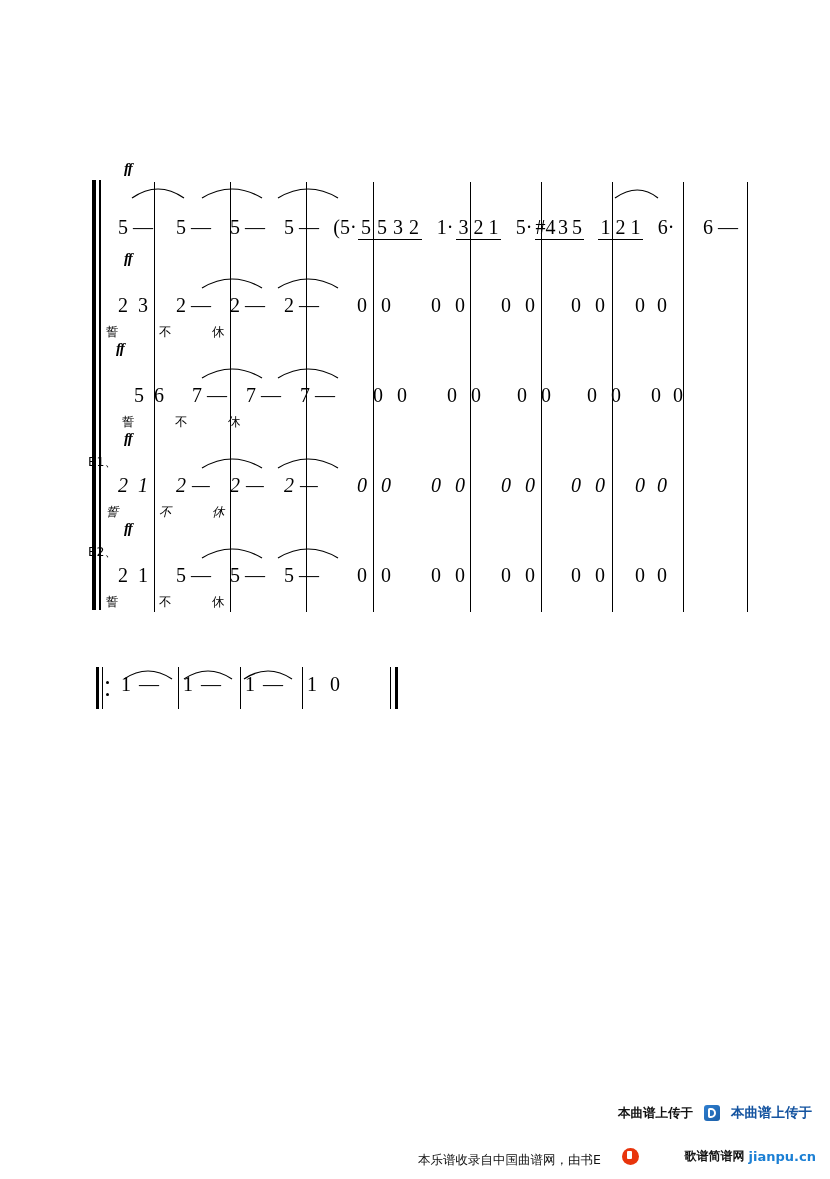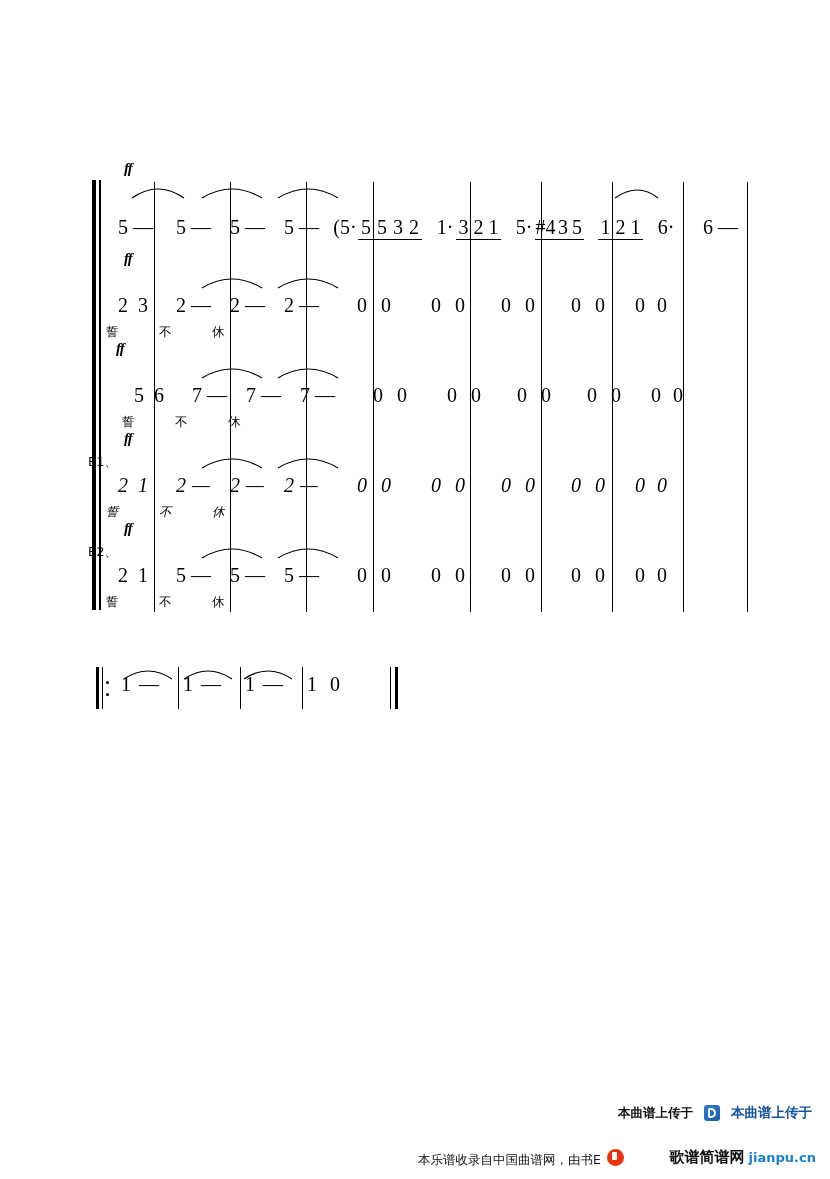--- a/index.html
+++ b/index.html
@@ -218,21 +218,21 @@
   .bottom-brand {
     position: absolute;
     right: 14px;
     top: 1148px;
     display: flex;
     align-items: center;
     gap: 4px;
     font-family: "DejaVu Sans", sans-serif;
   }
   .bottom-brand .bb-cn {
-    font-size: 15px;
+    font-size: 12px;
     font-weight: bold;
     color: #111;
     padding-left: 42px;
   }
   .bottom-brand .bb-en {
     font-size: 13px;
     font-weight: bold;
     color: #1b7fd4;
   }
   .bottom-brand .bb-logo {

